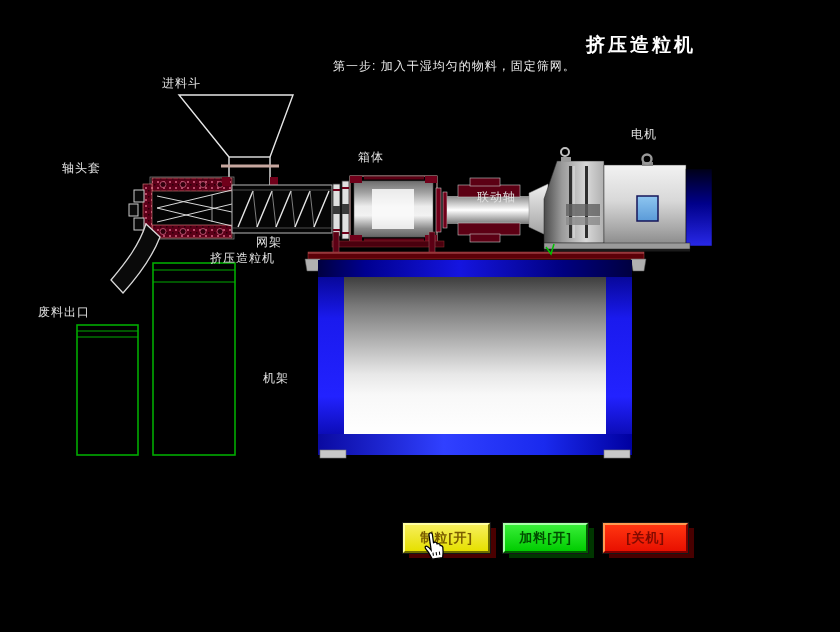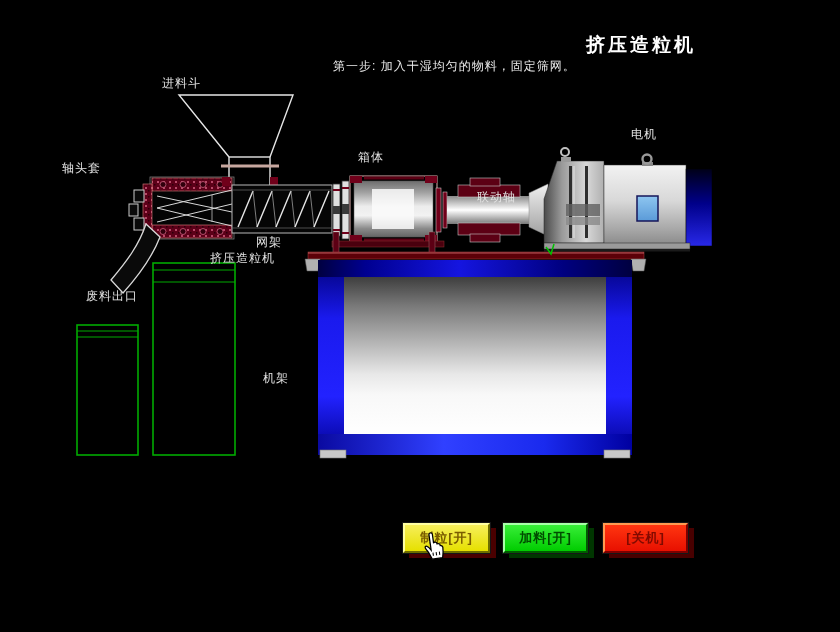--- a/index.html
+++ b/index.html
@@ -247,21 +247,21 @@
   <div class="title" style="left:586px;top:32px;">挤压造粒机</div>
   <div class="step" style="left:333px;top:58px;">第一步: 加入干湿均匀的物料，固定筛网。</div>
 
   <div class="lbl" style="left:138px;top:75px;margin-left:24px;">进料斗</div>
   <div class="lbl" style="left:62px;top:160px;text-align:right;">轴头套</div>
   <div class="lbl" style="left:358px;top:149px;">箱体</div>
   <div class="lbl" style="left:477px;top:161px;margin-top:28px;">联动轴</div>
   <div class="lbl" style="left:631px;top:126px;">电机</div>
   <div class="lbl" style="left:256px;top:234px;">网架</div>
   <div class="lbl" style="left:210px;top:250px;">挤压造粒机</div>
-  <div class="lbl" style="left:38px;top:288px;margin-left:48px;">废料出口</div>
+  <div class="lbl" style="left:38px;top:304px;">废料出口</div>
   <div class="lbl" style="left:263px;top:370px;">机架</div>
 
   <div class="hmi-btn green" style="left:503px;width:81px;">
     <span>加料[开]</span>
   </div>
   <div class="hmi-btn yellow" style="left:403px;width:83px;">
     <span>制粒[开]</span>
   </div>
   <div class="hmi-btn red" style="left:603px;width:81px;">
     <span>[关机]</span>

